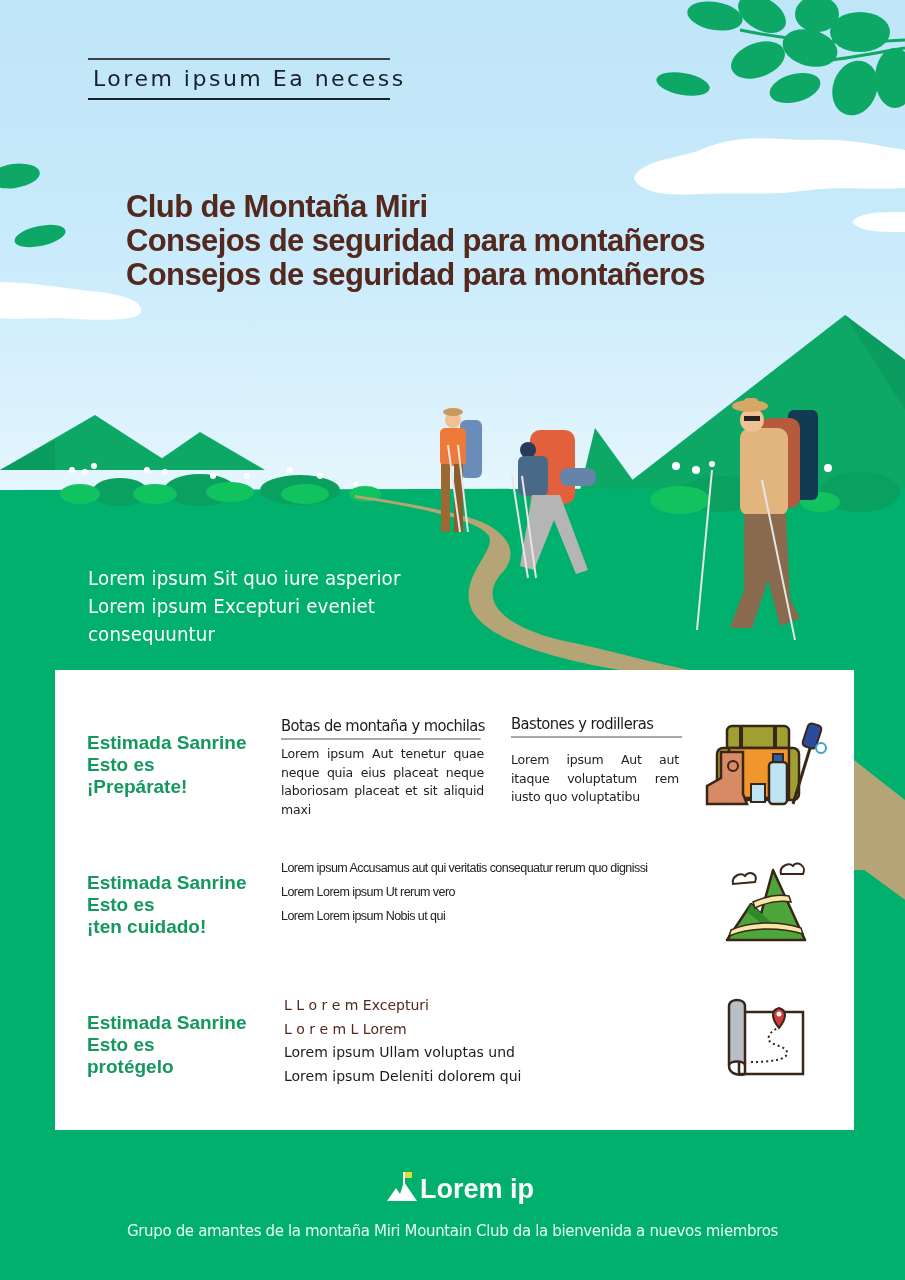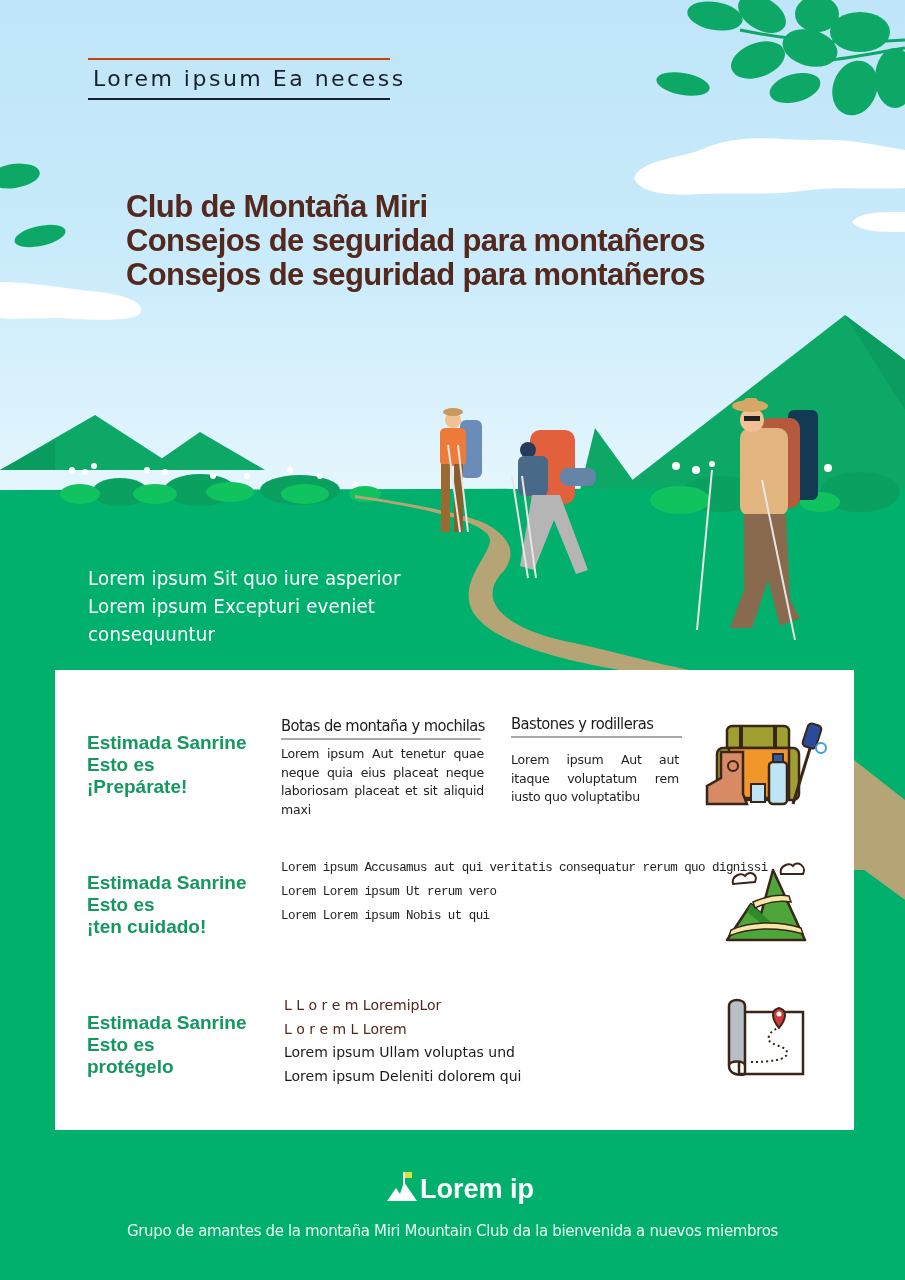--- a/index.html
+++ b/index.html
@@ -3,37 +3,37 @@
 <meta charset="utf-8">
 <style>
   * { margin:0; padding:0; box-sizing:border-box; }
   html, body { width:905px; height:1280px; overflow:hidden; }
   body { font-family: "Liberation Sans", sans-serif; background:#00b06c; position:relative; }
   .page { position:absolute; left:0; top:0; width:905px; height:1280px; overflow:hidden; }
   .sky { position:absolute; left:0; top:0; width:905px; height:500px;
     background: linear-gradient(180deg, #bfe5f8 0%, #c9ebfb 50%, #e6f6fd 100%); }
   .scene { position:absolute; left:0; top:0; width:905px; height:700px; }
   .tagline { position:absolute; left:88px; top:58px; width:302px; height:42px;
-    border-top:2px solid #c2410c; border-bottom:2px solid #1a1f2e;
+    border-top:2px solid #404040; border-bottom:2px solid #1a1f2e;
     font-family:"DejaVu Sans", sans-serif; font-size:22px; letter-spacing:2.5px; color:#1a1f2e;
     line-height:38px; padding-left:5px; white-space:nowrap; }
   .title { position:absolute; left:85px; top:190px; color:#54281d; font-weight:bold;
     font-family:"Liberation Sans", sans-serif; font-size:31px; line-height:34px; letter-spacing:-0.6px;margin-left:41px; }
   .title div { white-space:nowrap; }
   .intro { position:absolute; left:88px; top:564px; color:#fff; font-size:19px; line-height:28px;
     font-family:"DejaVu Sans", sans-serif; font-weight:normal; letter-spacing:0.1px; }
   .intro div { white-space:nowrap; transform:scaleX(0.96); transform-origin:left; }
   .card { position:absolute; left:55px; top:670px; width:799px; height:460px; background:#fff; }
   .sec-label { position:absolute; left:32px; color:#14985e; font-weight:bold; font-size:19px; line-height:22px; }
   .col-h { position:absolute; font-size:16px; color:#1b1b1b; letter-spacing:-0.6px;
     border-bottom:2px solid #a8a8a8; padding-bottom:3px; white-space:nowrap; font-family:"DejaVu Sans", sans-serif; transform:scaleX(0.92); transform-origin:left; }
   .col-p { position:absolute; font-size:12.5px; line-height:18.5px; color:#222; text-align:justify; text-align-last:left;
     font-family:"DejaVu Sans", sans-serif; letter-spacing:-0.2px; }
   .lines { position:absolute; left:226px; top:186px; font-size:12.5px; color:#222; line-height:24px;
-    font-family:Liberation Mono, monospace; letter-spacing:-0.55px; }
+    font-family:Liberation Sans, sans-serif; letter-spacing:-0.55px; }
   .lines div { white-space:nowrap; }
   .lines3 { position:absolute; left:229px; top:324px; font-size:14px; line-height:23.5px;
     font-family:"DejaVu Sans", sans-serif; color:#1b1b1b; }
   .lines3 div { white-space:nowrap; }
   .lines3 .brown { color:#54281d; }
   .icon { position:absolute; }
   .footer-logo { position:absolute; left:386px; top:1170px; display:flex; align-items:flex-end; }
   .footer-logo span { color:#fff; font-weight:bold; font-size:27px; margin-left:2px; line-height:26px; }
   .footer-text { position:absolute; left:0; width:905px; top:1222px; text-align:center; color:#e8fff3;
     font-size:15px; font-family:"DejaVu Sans", sans-serif; letter-spacing:-0.35px; }
@@ -219,21 +219,21 @@
       <path d="M10 22 C8 14 18 10 22 14 C26 8 36 12 32 20 Z" fill="#fff" stroke="#3a2618" stroke-width="2"></path>
       <path d="M58 12 C56 4 66 0 70 4 C74 -2 84 4 80 12 Z" fill="#fff" stroke="#3a2618" stroke-width="2"></path>
     </svg>
 
     <div class="sec-label" style="top:342px">
       <div>Estimada Sanrine</div>
       <div>Esto es</div>
       <div>protégelo</div>
     </div>
     <div class="lines3">
-      <div class="brown">L L o r e m LoremipLor</div>
+      <div class="brown">L L o r e m Excepturi</div>
       <div class="brown">L o r e m L Lorem</div>
       <div>Lorem ipsum Ullam voluptas und</div>
       <div>Lorem ipsum Deleniti dolorem qui</div>
     </div>
 
     <svg class="icon" style="left:670px;top:326px" width="82" height="82" viewBox="0 0 82 82">
       <rect x="14" y="16" width="64" height="62" fill="#fff" stroke="#3a2618" stroke-width="2.5"></rect>
       <path d="M4 10 C4 2 20 2 20 10 L20 70 C20 64 4 64 4 70 Z" fill="#b9bfc6" stroke="#3a2618" stroke-width="2.5"></path>
       <path d="M4 70 C4 78 14 80 20 78 L20 70" fill="none" stroke="#3a2618" stroke-width="2.5"></path>
       <path d="M26 66 C44 66 64 64 62 56 C60 48 40 50 44 40 C46 34 52 34 54 30" fill="none" stroke="#3a2618" stroke-width="2" stroke-dasharray="2 3"></path>

